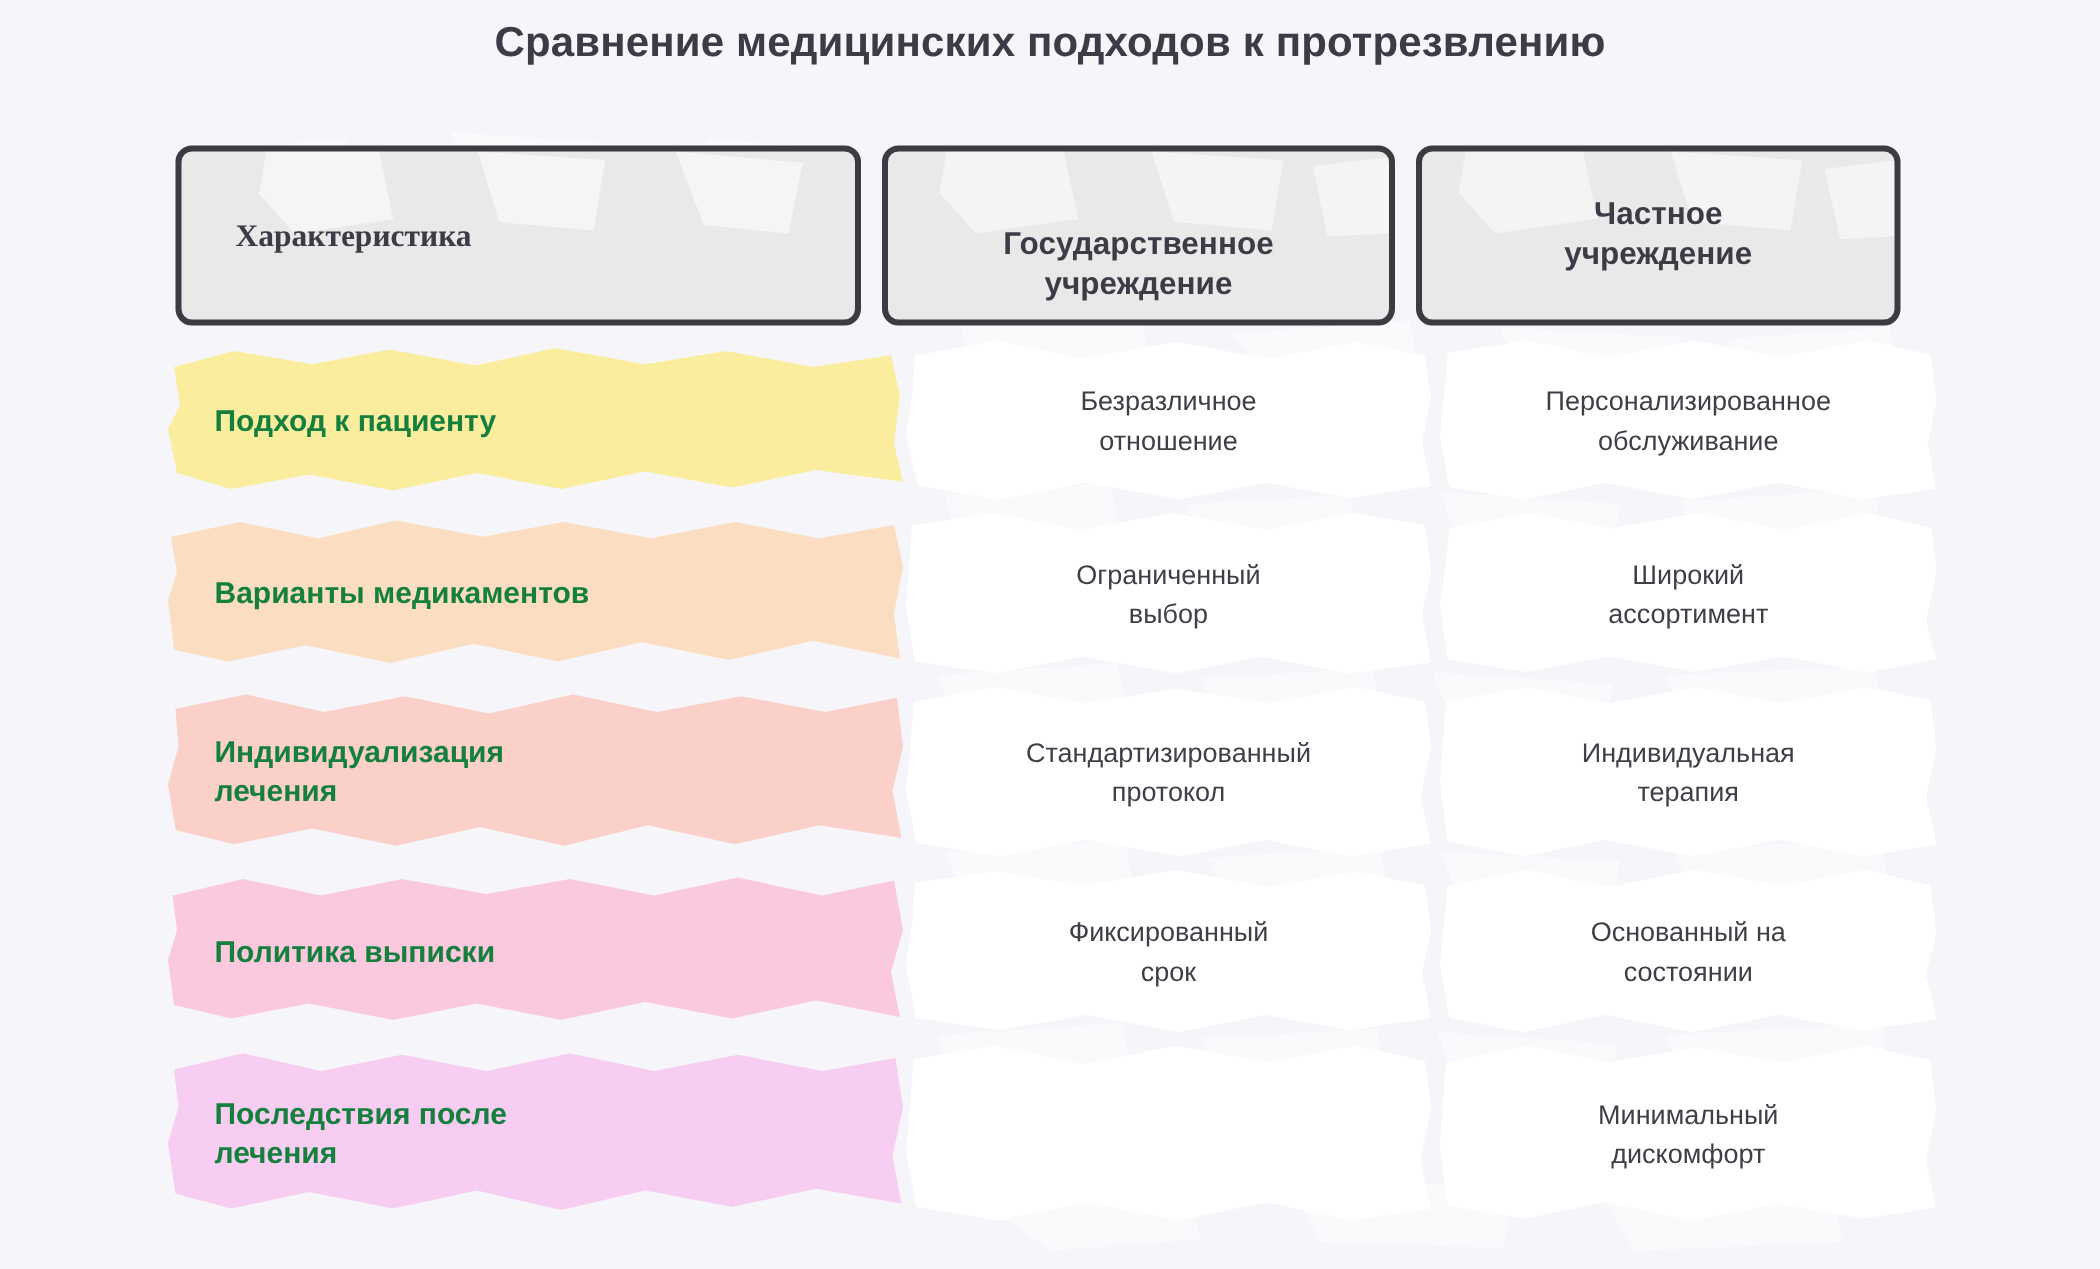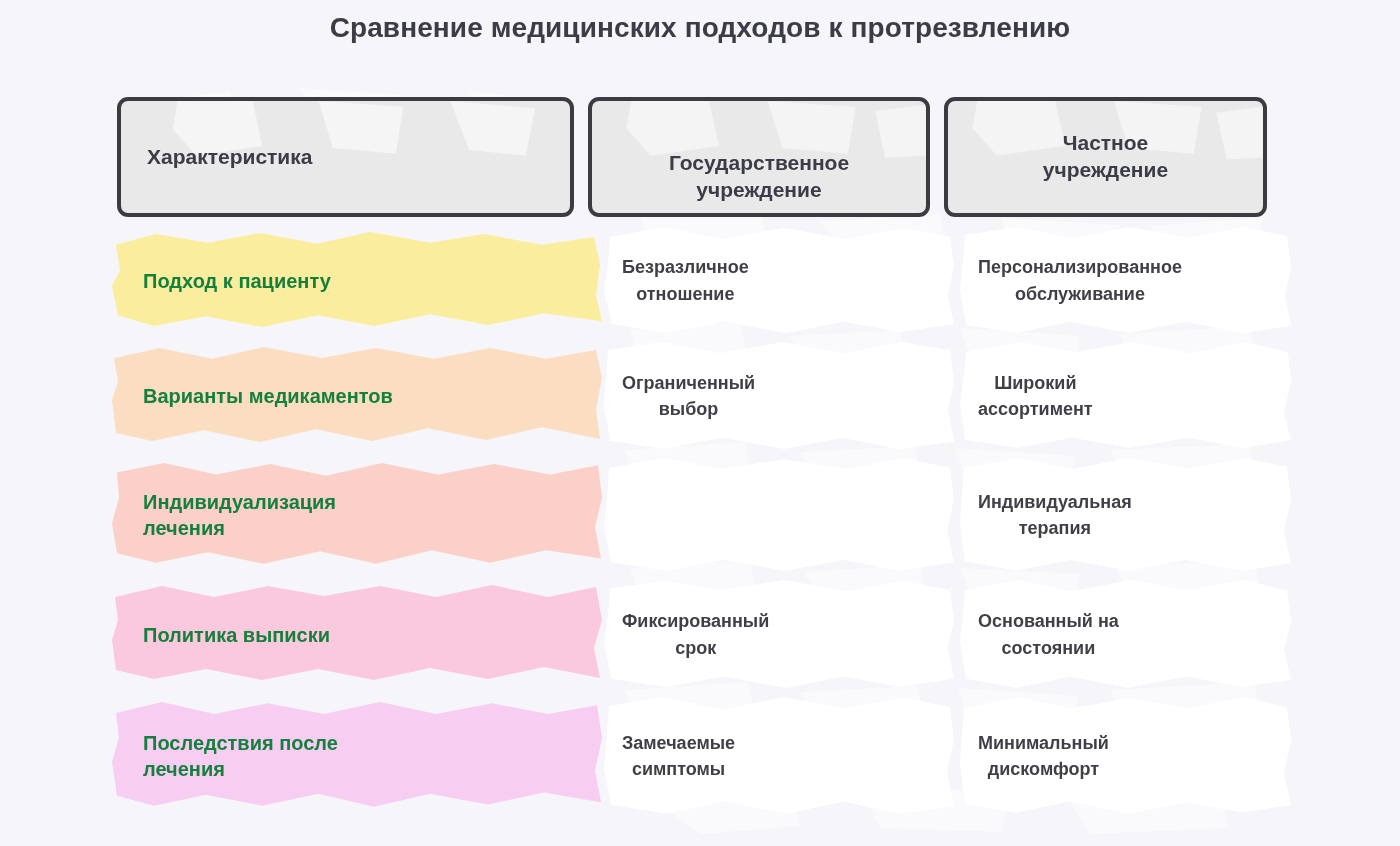--- a/index.html
+++ b/index.html
@@ -71,21 +71,21 @@
   }
   .header-cell .htext {
     position: relative;
     z-index: 2;
     font-size: 21px;
     font-weight: bold;
     color: #3c3c46;
     line-height: 1.28;
     width: 100%;
   }
-  .header-cell.c0 { width: 457px; padding: 0 26px; }
+  .header-cell.c0 { width: 457px; padding: 0 36px; font-family: Liberation Serif, serif; }
   .header-cell.c0 .htext { text-align: left; }
   .header-cell.c1 { width: 342px; padding: 0 18px; justify-content: center; }
   .header-cell.c1 .htext { text-align: center; margin-top: 40px; }
   .header-cell.c2 { width: 323px; padding: 0 18px; justify-content: flex-start; }
   .header-cell.c2 .htext { text-align: center; }
 
   
   .header-cell .flakes { position: absolute; inset: 0; z-index: 1; pointer-events: none; }
 
   
@@ -129,24 +129,23 @@
     font-weight: bold;
     color: #15803d;
     line-height: 1.30;
   }
 
   
   .value-cell {
     position: relative;
     display: flex;
     align-items: center;
-    justify-content: flex-start;
+    justify-content: center;
     box-sizing: border-box;
     padding: 0 14px;
-    font-weight: bold;
   }
   .value-cell.v1 { width: 342px; }
   .value-cell.v2 { width: 323px; }
 
   .patch {
     position: absolute;
     left: -4px; right: -4px; top: 2px; bottom: 2px;
     z-index: 0;
   }
   .patch svg { width: 100%; height: 100%; display: block; }
@@ -300,20 +299,21 @@
             </svg>
           </div>
           <div class="label-text">Индивидуализация<br>лечения</div>
         </div>
         <div class="value-cell v1">
           <div class="patch">
             <svg viewBox="0 0 350 110" preserveAspectRatio="none">
               <polygon fill="#ffffff" points="5,11 60,2 118,12 180,3 242,12 300,2 346,11 350,40 343,70 350,99 296,107 240,97 182,107 120,97 62,107 7,99 0,66 3,38"></polygon>
             </svg>
           </div>
+          <div class="value-text">Стандартизированный<br>протокол</div>
         </div>
         <div class="value-cell v2">
           <div class="patch">
             <svg viewBox="0 0 331 110" preserveAspectRatio="none">
               <polygon fill="#ffffff" points="4,11 58,2 112,12 170,2 228,12 284,2 327,10 331,40 324,70 331,100 282,107 226,97 168,107 110,97 56,107 5,98 0,62 2,34"></polygon>
             </svg>
           </div>
           <div class="value-text">Индивидуальная<br>терапия</div>
         </div>
       </div>
@@ -353,21 +353,20 @@
             </svg>
           </div>
           <div class="label-text">Последствия после<br>лечения</div>
         </div>
         <div class="value-cell v1">
           <div class="patch">
             <svg viewBox="0 0 350 110" preserveAspectRatio="none">
               <polygon fill="#ffffff" points="5,10 60,2 118,13 180,2 242,12 300,2 346,11 350,40 343,70 350,100 296,107 240,96 182,107 120,96 62,107 7,99 0,66 3,36"></polygon>
             </svg>
           </div>
-          <div class="value-text">Замечаемые<br>симптомы</div>
         </div>
         <div class="value-cell v2">
           <div class="patch">
             <svg viewBox="0 0 331 110" preserveAspectRatio="none">
               <polygon fill="#ffffff" points="4,12 58,2 112,12 170,3 228,12 284,2 327,11 331,41 324,71 331,99 282,106 226,97 168,107 110,96 56,106 5,98 0,62 2,35"></polygon>
             </svg>
           </div>
           <div class="value-text">Минимальный<br>дискомфорт</div>
         </div>
       </div>

